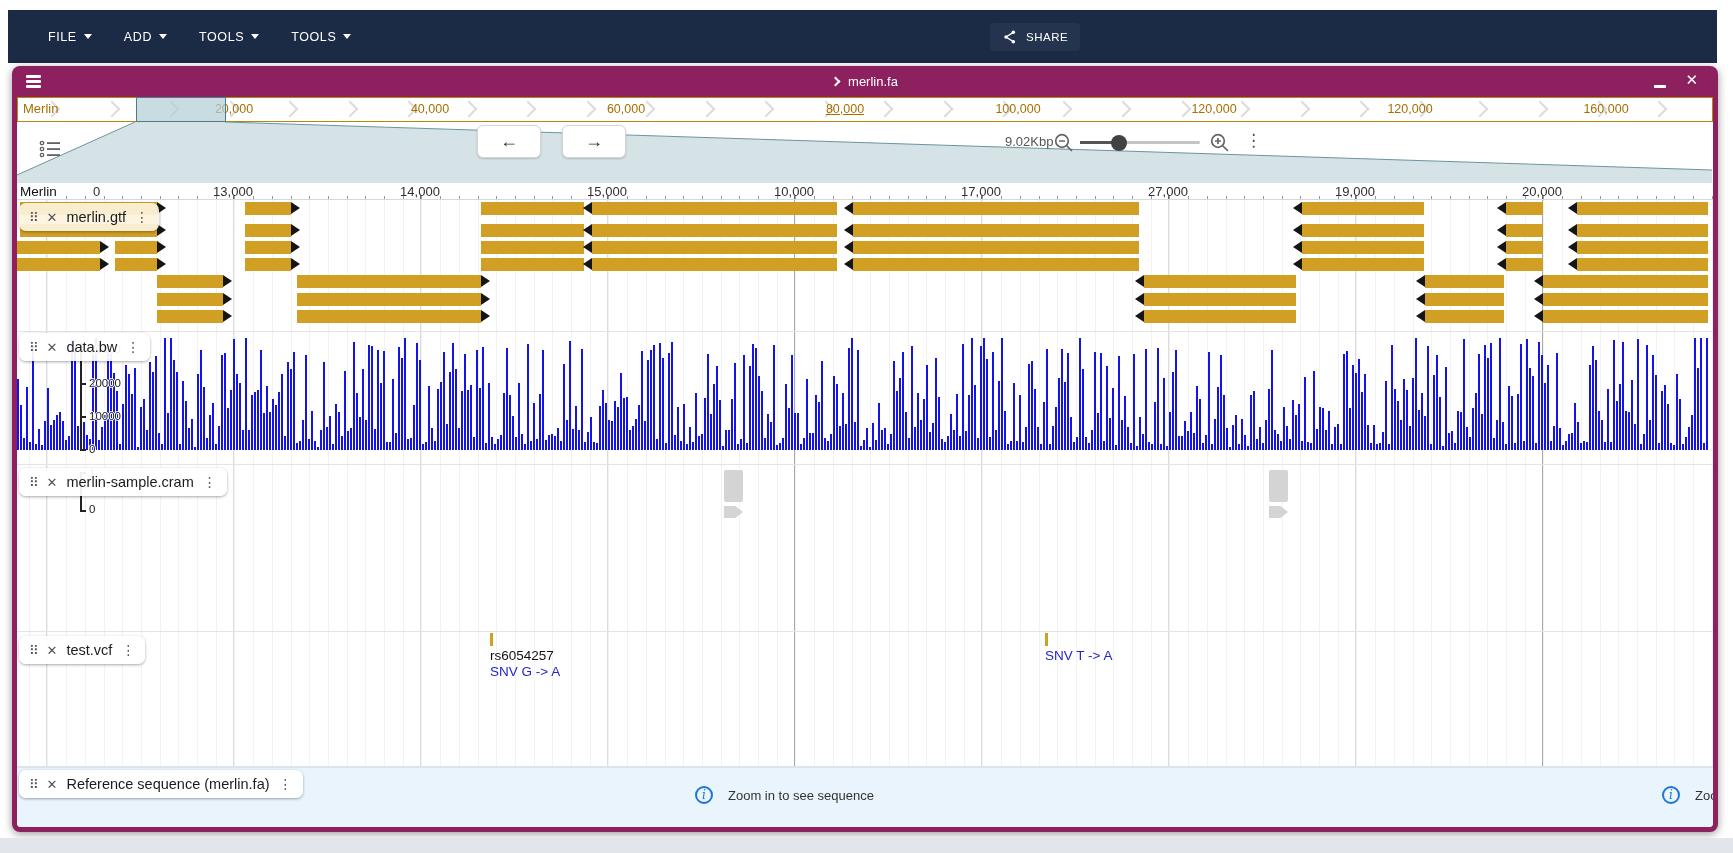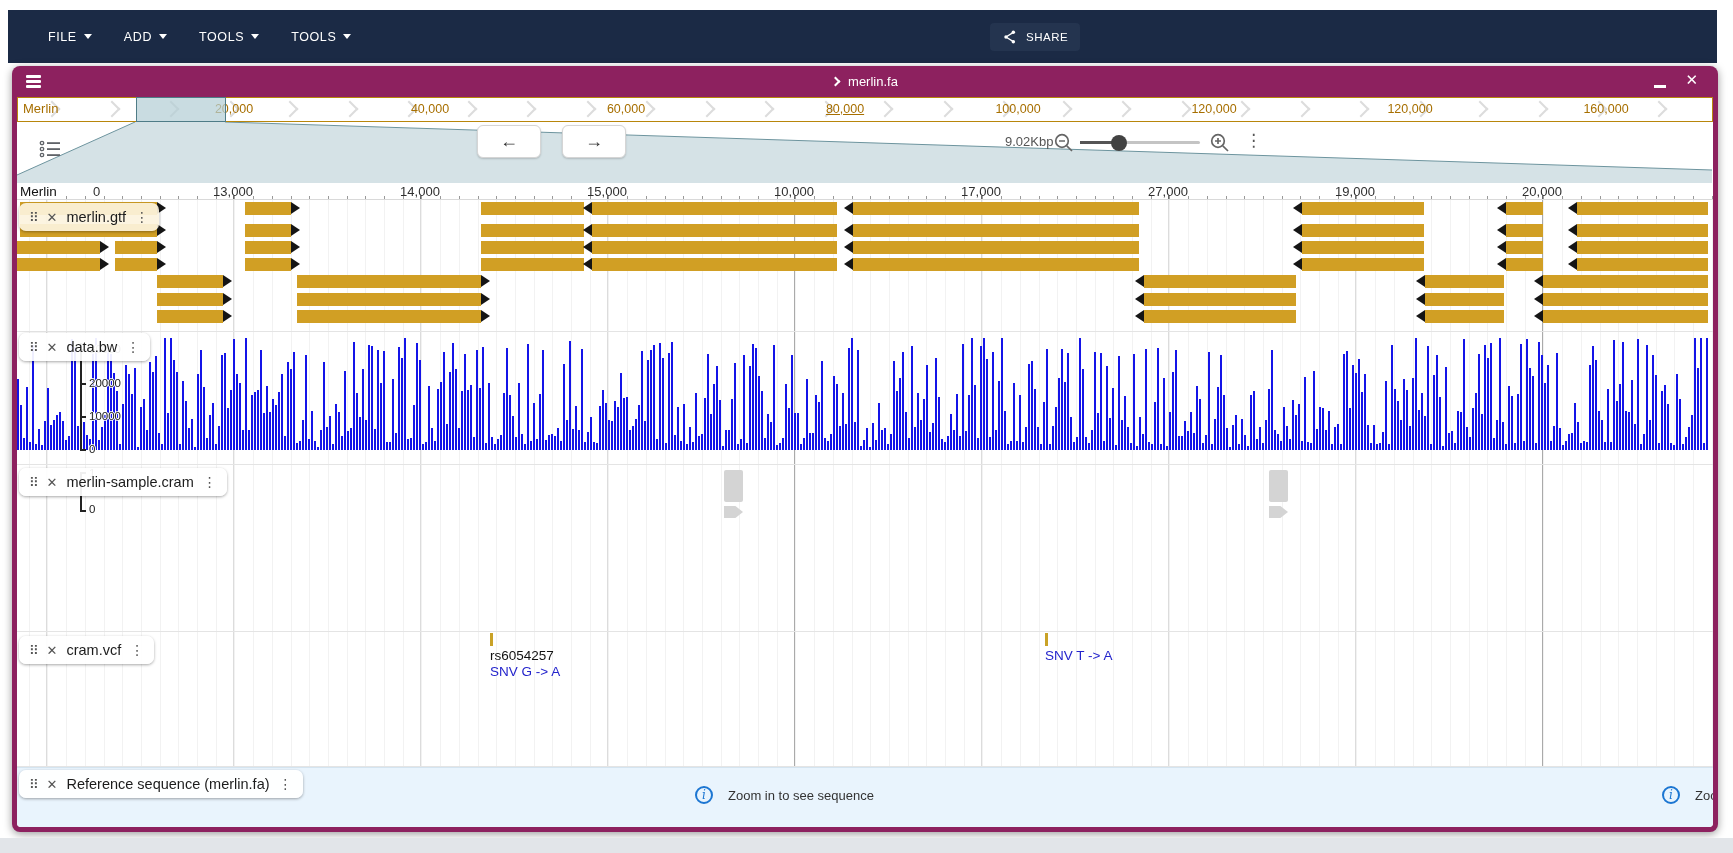--- a/index.html
+++ b/index.html
@@ -1050,21 +1050,21 @@
       </div>
       <div class="pill" id="pill-cram" style="left:2px;top:371px">
         <span class="drag">⠿</span>
         <span class="x">✕</span>
         <span class="plabel">merlin-sample.cram</span>
         <span class="kebab">⋮</span>
       </div>
       <div class="pill" id="pill-vcf" style="left:2px;top:539px">
         <span class="drag">⠿</span>
         <span class="x">✕</span>
-        <span class="plabel">cram.vcf</span>
+        <span class="plabel">test.vcf</span>
         <span class="kebab">⋮</span>
       </div>
       <div class="pill" id="pill-ref" style="left:2px;top:673px">
         <span class="drag">⠿</span>
         <span class="x">✕</span>
         <span class="plabel">Reference sequence (merlin.fa)</span>
         <span class="kebab">⋮</span>
       </div>
     <div class="rlab" style="left: 216px; position: absolute;">13,000</div>
         <div class="rlab" style="left: 403px; position: absolute;">14,000</div>

